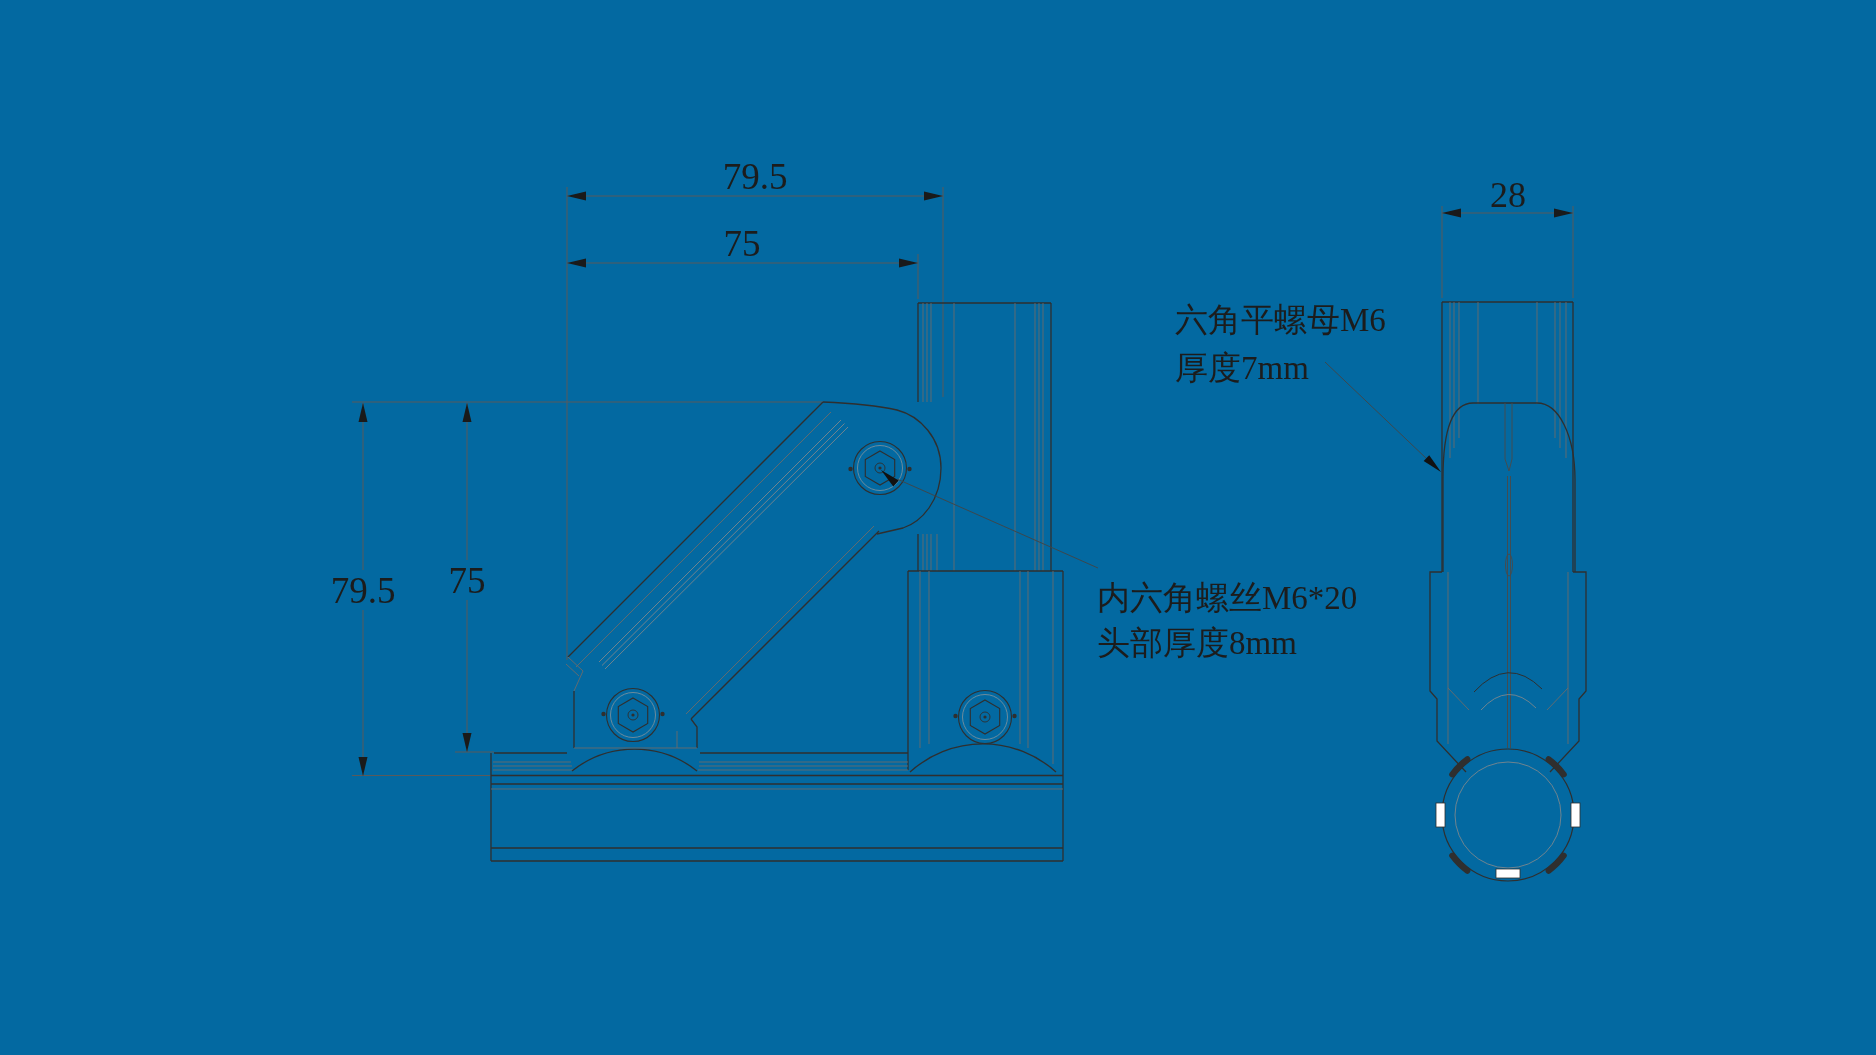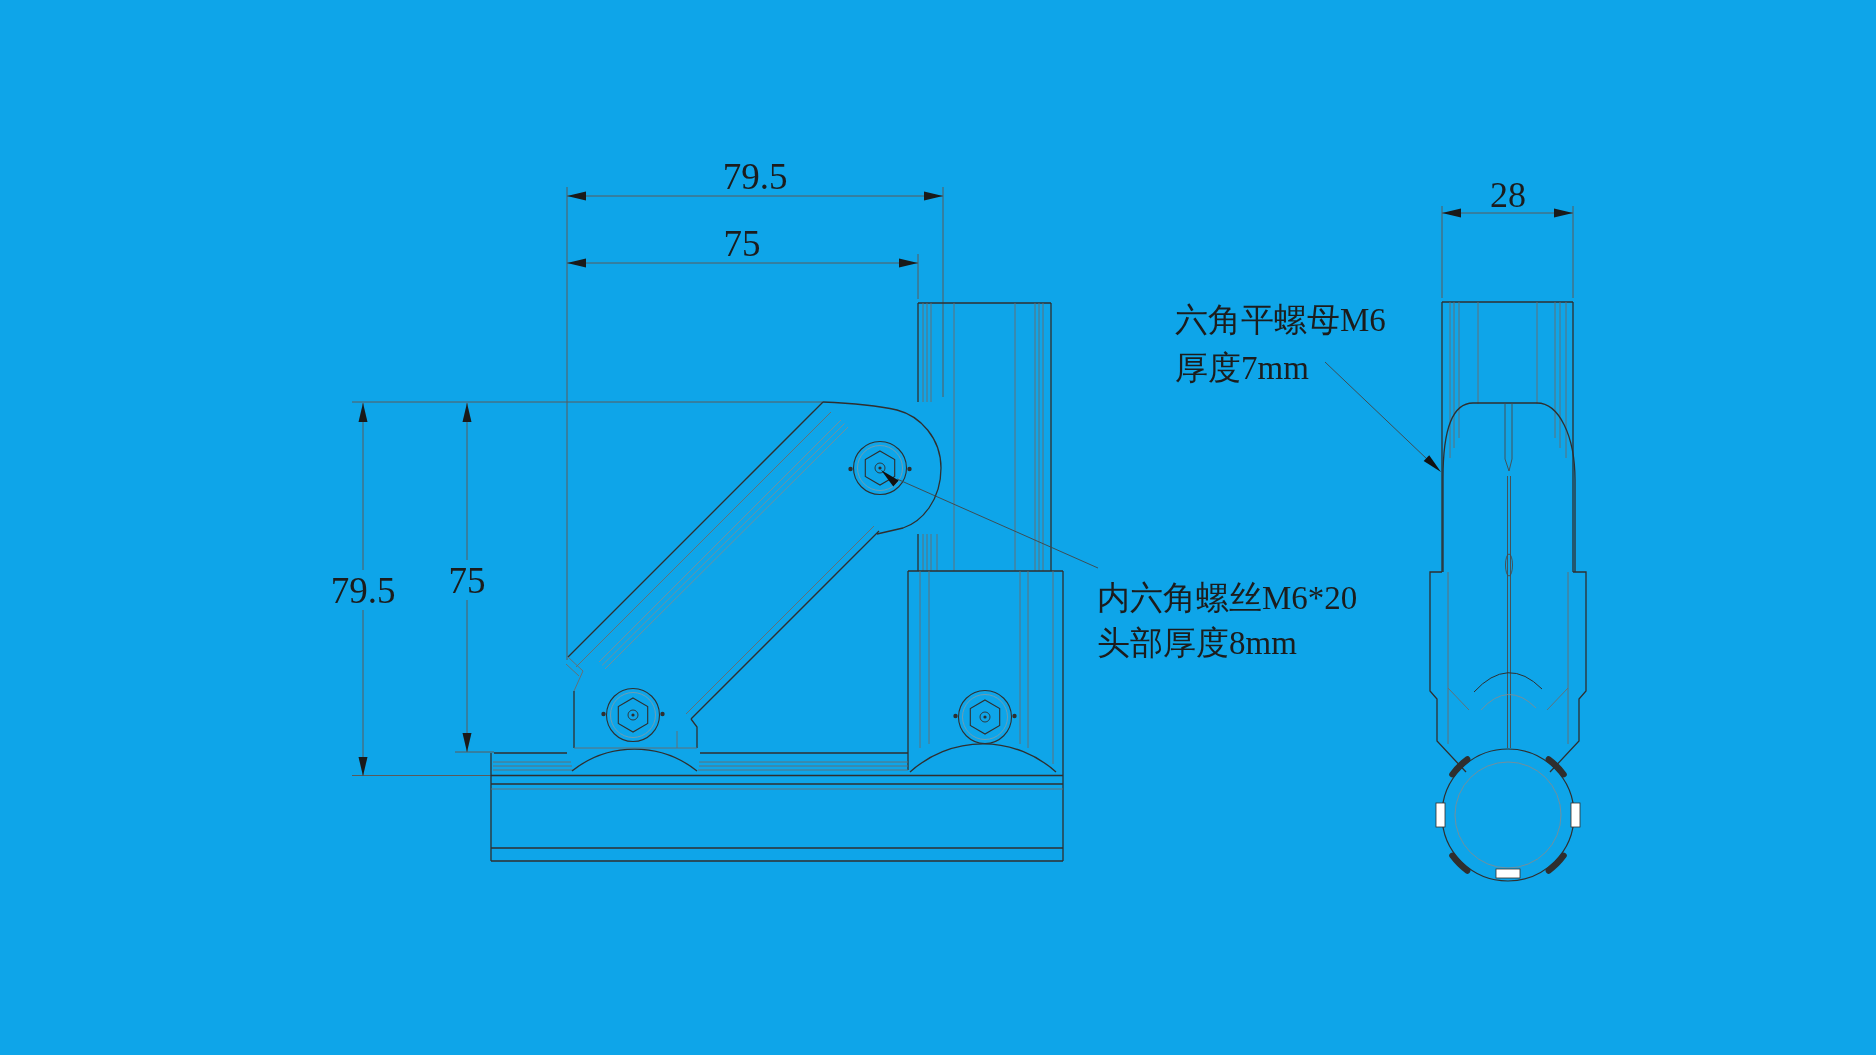--- a/index.html
+++ b/index.html
@@ -1,16 +1,16 @@
 <!DOCTYPE html>
 <html><head>
 <meta charset="utf-8">
 <style>
   html,body{margin:0;padding:0;background:#ffffff;}
-  .page{width:1876px;height:1055px;background:#0ea5e9;position:relative;overflow:hidden;}
+  .page{width:1876px;height:1055px;background:#0369a1;position:relative;overflow:hidden;}
   svg{display:block;}
   text{font-family:"Liberation Serif","DejaVu Serif",serif;fill:#1c1c1c;}
   .dimtxt{font-size:37px;}
   .dimtxt-sm{font-size:36px;}
   .anntxt{font-size:33px;}
 </style>
 </head>
 <body>
 
 <div class="page">

